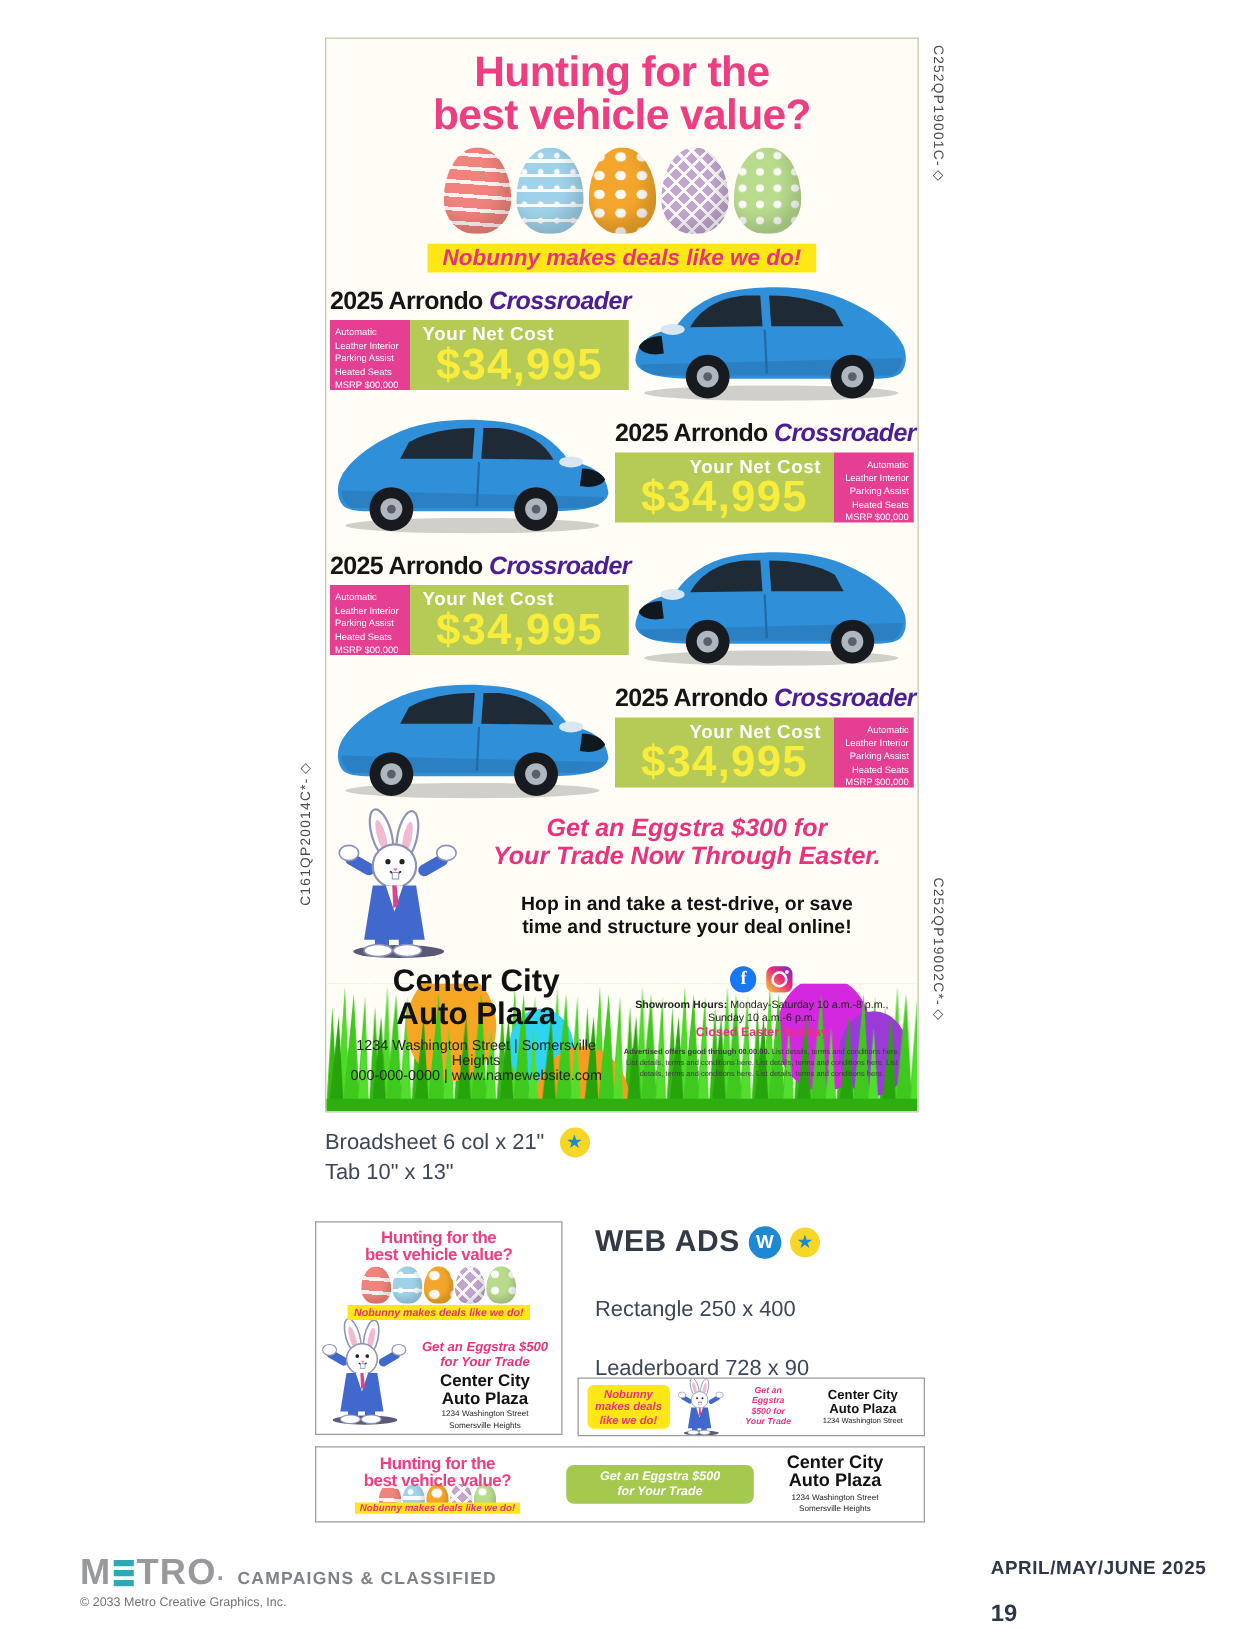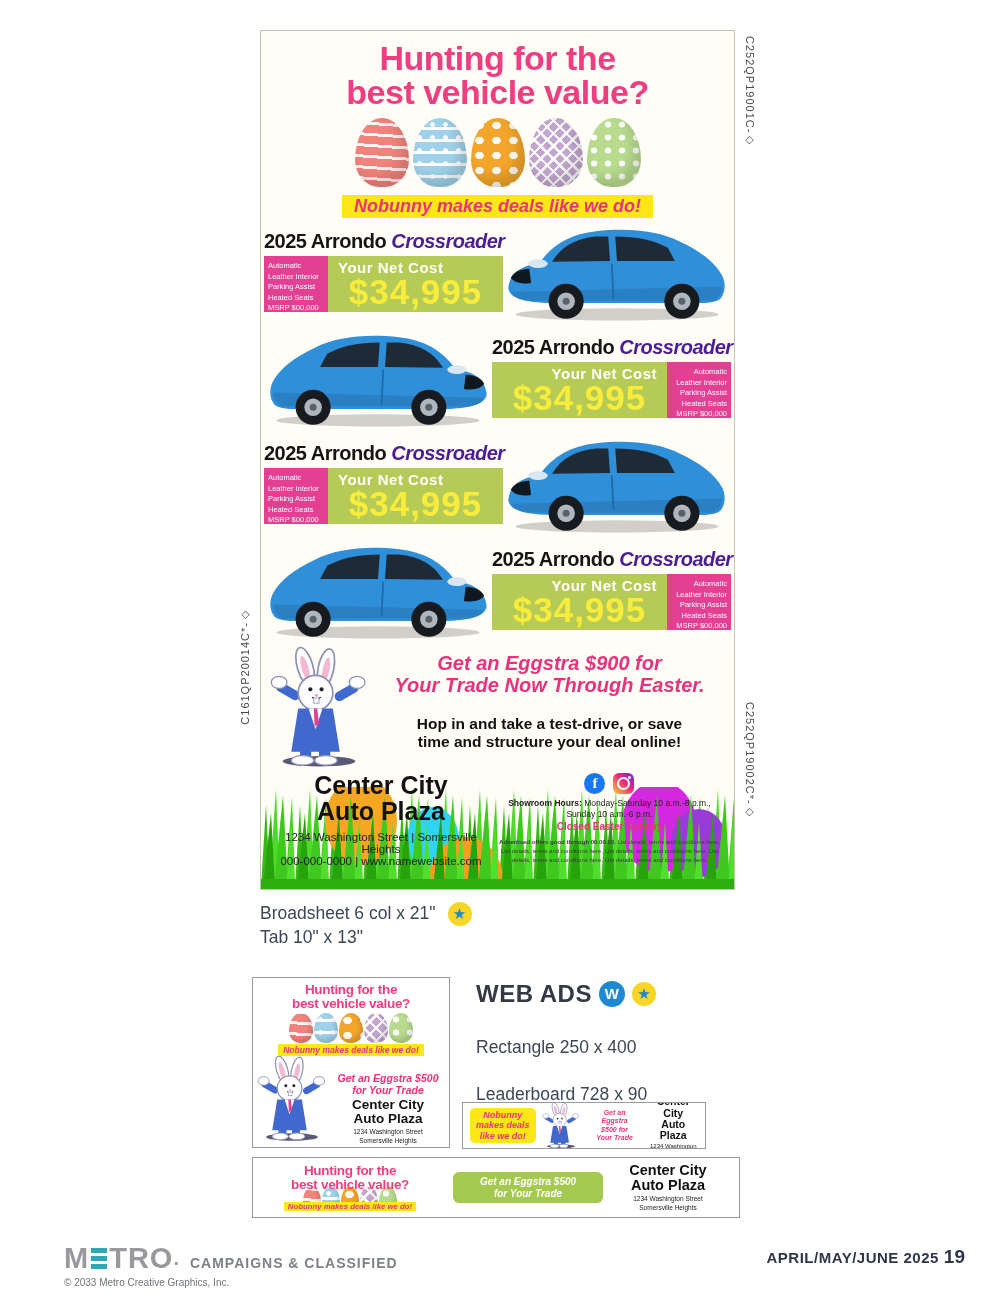--- a/index.html
+++ b/index.html
@@ -114,21 +114,21 @@
   #rect-ad .egg { width:24px; height:30px; box-shadow:inset -3px -4px 5px rgba(0,0,0,0.14); }
   #rect-ad .r-banner { display:block; width:fit-content; margin:1px auto 0; background:#FFE716;
     color:#E8327C; font-weight:bold; font-style:italic; font-size:8.5px; padding:1px 5px; position:relative; z-index:2; }
   #rect-ad .r-bunny { position:absolute; left:2px; bottom:2px; width:74px; }
   #rect-ad .r-promo { position:absolute; left:78px; right:4px; top:94px; text-align:center; font-size:10.5px; line-height:1.15; }
   #rect-ad .r-dealer { position:absolute; left:78px; right:4px; top:120px; text-align:center; }
   #rect-ad .r-dealer-name { font-size:13.5px; font-weight:bold; color:#111; line-height:1.05; }
   #rect-ad .r-address { font-size:6.5px; color:#222; margin-top:2px; line-height:1.3; }
 
   
-  #leaderboard-ad { left:462px; top:1102px; width:244px; height:47px; display:flex; align-items:center; gap:5px; padding:0 7px; }
+  #leaderboard-ad { left:462px; top:1102px; width:278px; height:47px; display:flex; align-items:center; gap:5px; padding:0 7px; }
   .lb-banner { background:#FFE716; border-radius:5px; padding:2px 6px; font-size:9px; line-height:1.15; text-align:center; flex:none; }
   .lb-bunny { width:40px; flex:none; }
   .lb-bunny svg { width:100%; display:block; }
   .lb-promo { font-size:7px; line-height:1.2; text-align:center; flex:none; width:58px; }
   .lb-dealer { flex:1; text-align:center; }
   .lb-dealer-name { font-size:10.5px; font-weight:bold; color:#111; line-height:1.08; }
   .lb-address { font-size:6px; color:#222; margin-top:1px; }
 
   
   #mobile-ad { left:252px; top:1157px; width:488px; height:61px; display:flex; align-items:center; padding:0 6px; }
@@ -147,21 +147,21 @@
   
   #footer { position:absolute; left:0; right:0; top:1242px; height:50px; }
   .footer-left { position:absolute; left:64px; top:0; }
   .metro-row { display:flex; align-items:baseline; }
   .metro-logo { display:flex; align-items:center; font-size:29px; font-weight:bold; color:#97999C; letter-spacing:1px; }
   .e-bars { display:inline-flex; flex-direction:column; gap:3px; width:16px; margin:0 2px; }
   .e-bars i { display:block; height:5px; background:#2FA7B4; }
   .metro-dot { color:#97999C; font-size:20px; font-weight:bold; }
   .footer-tagline { margin-left:10px; font-size:14px; font-weight:bold; color:#7D8288; letter-spacing:1px; }
   .footer-copy { font-size:10px; color:#6f7478; margin-top:2px; }
-  .footer-right { position:absolute; right:35px; top:4px; display:flex; align-items:baseline; gap:5px; color:#2E3648; }
+  .footer-right { position:absolute; right:35px; top:4px; display:flex; align-items:baseline; gap:18px; color:#2E3648;flex-direction:column; }
   .footer-issue { font-size:15px; font-weight:bold; letter-spacing:0.5px; }
   .footer-page { font-size:19px; font-weight:bold; }
 </style>
 </head>
 <body>
 
 <svg width="0" height="0" style="position:absolute">
   <defs>
     <g id="car-shape">
       <ellipse cx="130" cy="110" rx="116" ry="7" fill="rgba(0,0,0,0.18)"></ellipse>
@@ -323,21 +323,21 @@
       </div>
   </div>
 
   <div class="promo-row">
     <div class="bunny-wrap">
         <svg viewBox="0 0 120 140">
           <use href="#bunny-shape"></use>
         </svg>
       </div>
     <div class="promo-text">
-      <div class="promo-headline pre">Get an Eggstra $900 for
+      <div class="promo-headline pre">Get an Eggstra $300 for
 Your Trade Now Through Easter.</div>
       <div class="promo-sub pre">Hop in and take a test-drive, or save
 time and structure your deal online!</div>
     </div>
   </div>
 
   <div class="dealer-row">
     <div class="dealer-left">
       <div class="dealer-name pre">Center City
 Auto Plaza</div>

